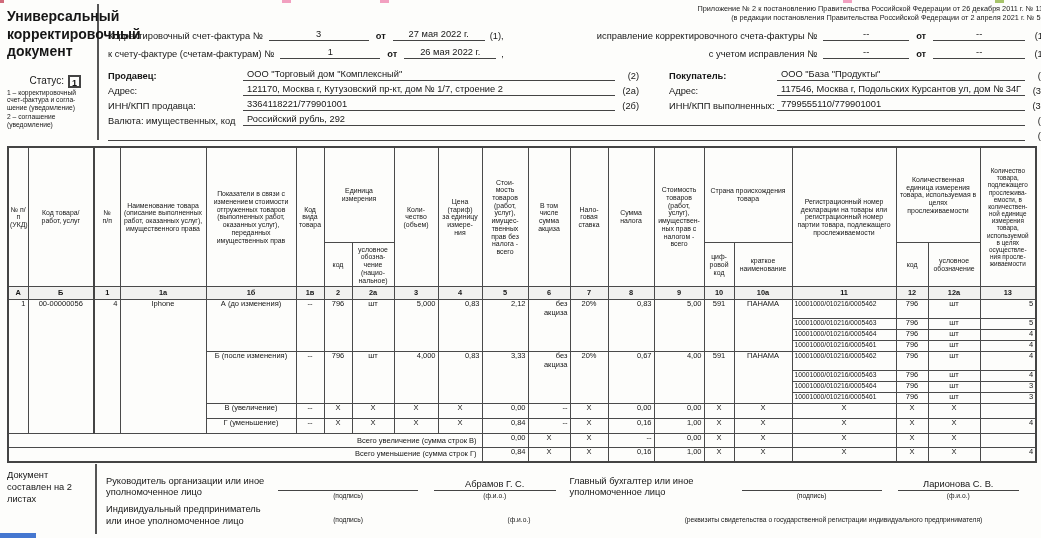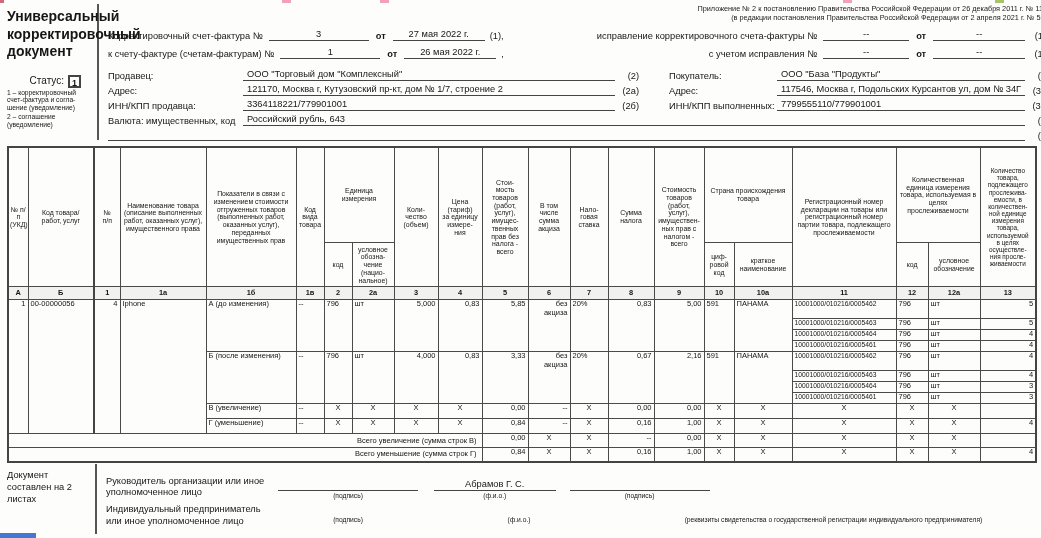--- a/index.html
+++ b/index.html
@@ -35,39 +35,39 @@
   .ot { padding: 0 7px; font-weight: bold; }
   .mk { padding-left: 5px; }
   .endmk { width: 26px; text-align: right; }
   
   .parties { margin-top: 7px; }
   .party-row { display: flex; align-items: flex-end; height: 15px; font-size: 9.3px; white-space: nowrap; }
   .pl { flex: 0 0 533px; display: flex; align-items: flex-end; }
   .pr { flex: 1; display: flex; align-items: flex-end; }
   .lab { flex: 0 0 135px; }
   .lab-r { flex: 0 0 108px; }
-  .b { font-weight: normal; }
+  .b { font-weight: bold; }
   .val { flex: 1; border-bottom: 1px solid #444; padding: 0 4px; overflow: hidden; line-height: 12px; }
   .mark { width: 26px; text-align: right; padding-right: 2px; }
   .mark2 { width: 28px; padding-left: 4px; }
   .full-lab { padding-right: 5px; }
   
   table { border-collapse: collapse; table-layout: fixed; width: 1027px; margin: 5px 0 0 7px; border: 2px solid #444; }
   th, td { border: 1px solid #4a4a4a; overflow: hidden; }
   th {
     font-weight: normal; font-size: 6.9px; line-height: 1.12;
     text-align: center; vertical-align: middle; white-space: pre-line; padding: 1px;
   }
   th.small { font-size: 6.4px; }
   td { font-size: 7.5px; line-height: 1.15; vertical-align: top; padding: 0 2px; }
   .numrow td {
     text-align: center; font-weight: bold; font-size: 7.4px;
     background: #f1f1ef; height: 13px; vertical-align: middle; padding: 0;
   }
-  .tr { text-align: right; } .tl { text-align: left; }
+  .tr { text-align: right; } .tl { text-align: center; }
   .reg { font-size: 6.7px; white-space: nowrap; }
   .bdiv { border-right: 2px solid #444; }
   .tot-lab { text-align: right; padding-right: 5px; font-size: 7.5px; vertical-align: middle; margin-left: 25px; }
   .xcell { text-align: center; }
   
   .footer { display: flex; margin-top: 1px; }
   .f-left {
     flex: 0 0 97px; border-right: 2px solid #555; height: 70px;
     padding: 5px 4px 0 7px; font-size: 9.3px; line-height: 1.3;
   }
@@ -177,21 +177,21 @@
           </div>
           <div class="pr">
             <span class="mark2"></span>
             <span class="lab-r">ИНН/КПП выполненных:</span>
             <span class="val">7799555110/779901001</span>
             <span class="mark">(3б)</span>
           </div>
         </div>
         <div class="party-row">
           <span class="lab full-lab">Валюта: имущественных, код</span>
-          <span class="val">Российский рубль, 643</span>
+          <span class="val">Российский рубль, 292</span>
           <span class="mark">(4)</span>
         </div>
         <div class="party-row">
           <span class="val"></span>
           <span class="mark">(5)</span>
         </div>
       </div>
     </div>
   </div>
 
@@ -334,21 +334,21 @@
       <td rowspan="10" class="tr">1</td>
       <td rowspan="10" class="tl bdiv">00-00000056</td>
       <td rowspan="10" class="tr">4</td>
       <td rowspan="10" class="tl">Iphone</td>
       <td rowspan="4" class="tl">А (до изменения)</td>
       <td rowspan="4" class="tl">--</td>
       <td rowspan="4" class="tl">796</td>
       <td rowspan="4" class="tl">шт</td>
       <td rowspan="4" class="tr">5,000</td>
       <td rowspan="4" class="tr">0,83</td>
-      <td rowspan="4" class="tr">5,85</td>
+      <td rowspan="4" class="tr">2,12</td>
       <td rowspan="4" class="tr">без акциза</td>
       <td rowspan="4" class="tl">20%</td>
       <td rowspan="4" class="tr">0,83</td>
       <td rowspan="4" class="tr">5,00</td>
       <td rowspan="4" class="tl">591</td>
       <td rowspan="4" class="tl">ПАНАМА</td>
       <td class="reg">10001000/010216/0005462</td>
       <td class="tl">796</td>
       <td class="tl">шт</td>
       <td class="tr">5</td>
@@ -376,21 +376,21 @@
       <td rowspan="4" class="tl">Б (после изменения)</td>
       <td rowspan="4" class="tl">--</td>
       <td rowspan="4" class="tl">796</td>
       <td rowspan="4" class="tl">шт</td>
       <td rowspan="4" class="tr">4,000</td>
       <td rowspan="4" class="tr">0,83</td>
       <td rowspan="4" class="tr">3,33</td>
       <td rowspan="4" class="tr">без акциза</td>
       <td rowspan="4" class="tl">20%</td>
       <td rowspan="4" class="tr">0,67</td>
-      <td rowspan="4" class="tr">2,16</td>
+      <td rowspan="4" class="tr">4,00</td>
       <td rowspan="4" class="tl">591</td>
       <td rowspan="4" class="tl">ПАНАМА</td>
       <td class="reg">10001000/010216/0005462</td>
       <td class="tl">796</td>
       <td class="tl">шт</td>
       <td class="tr">4</td>
     </tr>
     <tr style="height:11px">
       <td class="reg">10001000/010216/0005463</td>
       <td class="tl">796</td>
@@ -492,23 +492,28 @@
           <div class="sigline">
             <div class="line"></div>
             <div class="cap">(подпись)</div>
           </div>
           <div class="nameline">
             <div class="line">Абрамов Г. С.</div>
             <div class="cap">(ф.и.о.)</div>
           </div>
         </div>
         <div class="half">
+          <div class="sl">Главный бухгалтер или иное уполномоченное лицо</div>
           <div class="sigline">
             <div class="line"></div>
             <div class="cap">(подпись)</div>
+          </div>
+          <div class="nameline">
+            <div class="line">Ларионова С. В.</div>
+            <div class="cap">(ф.и.о.)</div>
           </div>
         </div>
       </div>
       <div class="ip-row">
         <div class="sl2">Индивидуальный предприниматель или иное уполномоченное лицо</div>
         <div class="sigline2">
           <div class="line"></div>
           <div class="cap">(подпись)</div>
         </div>
         <div class="nameline2">

